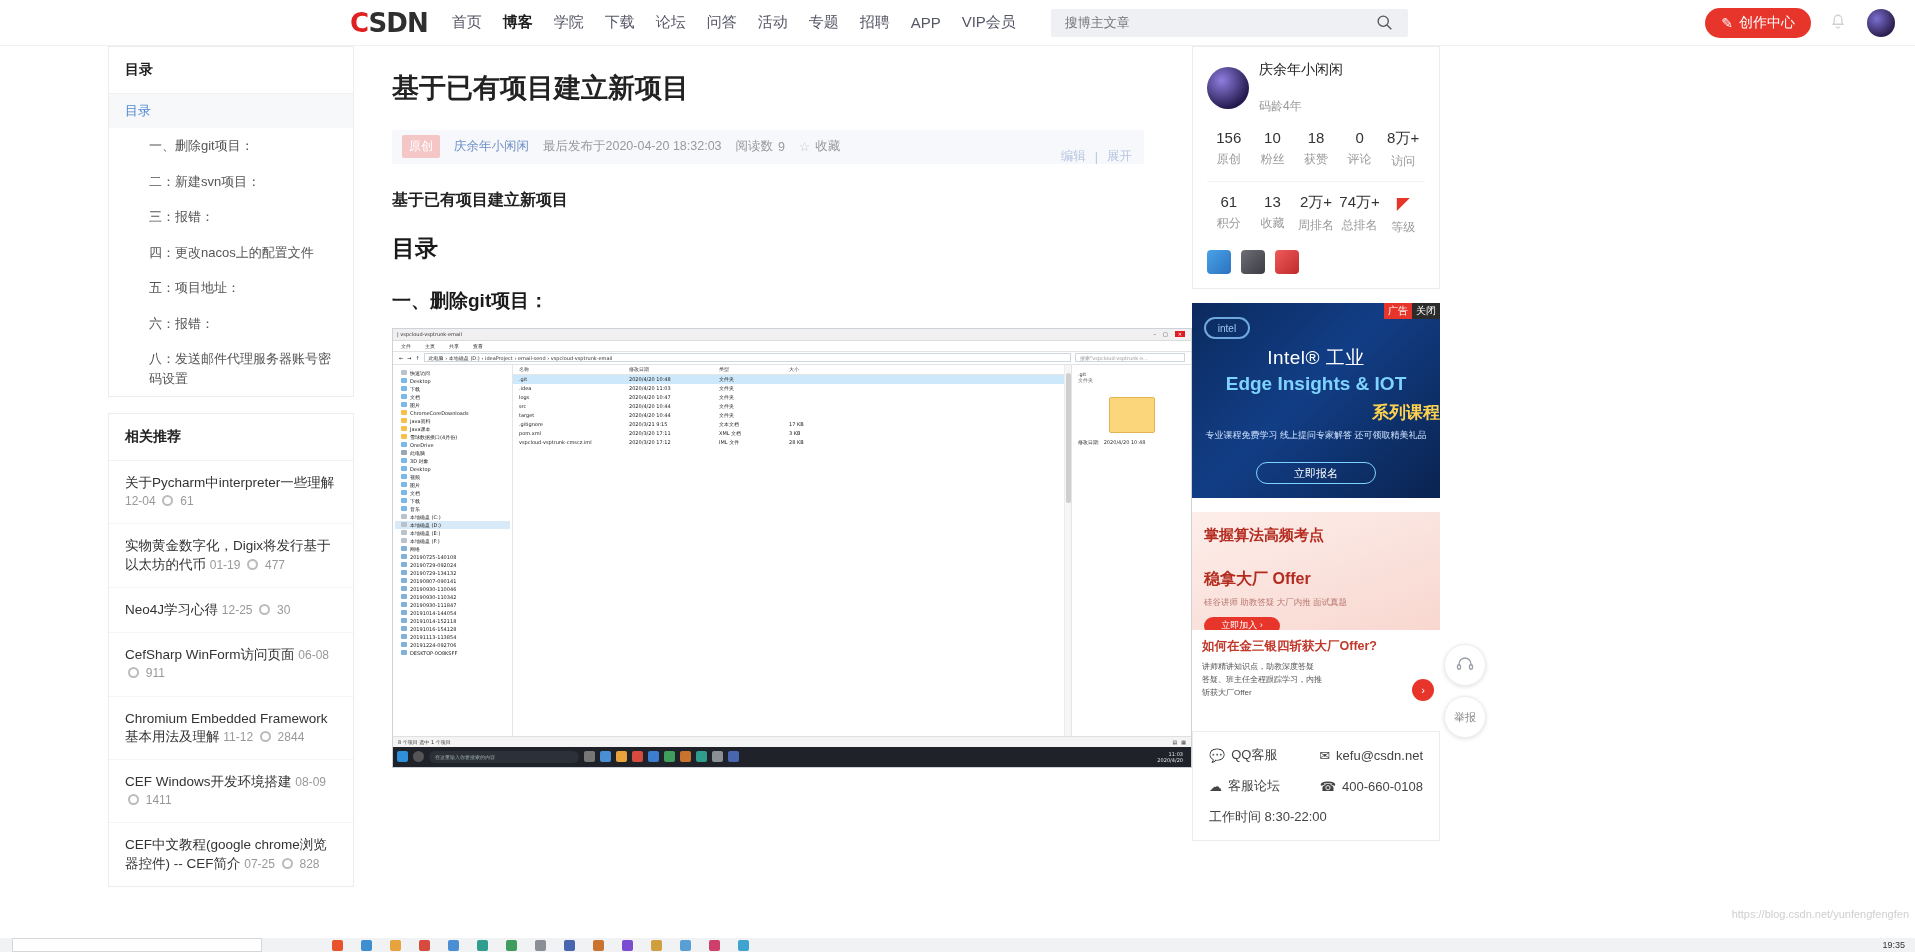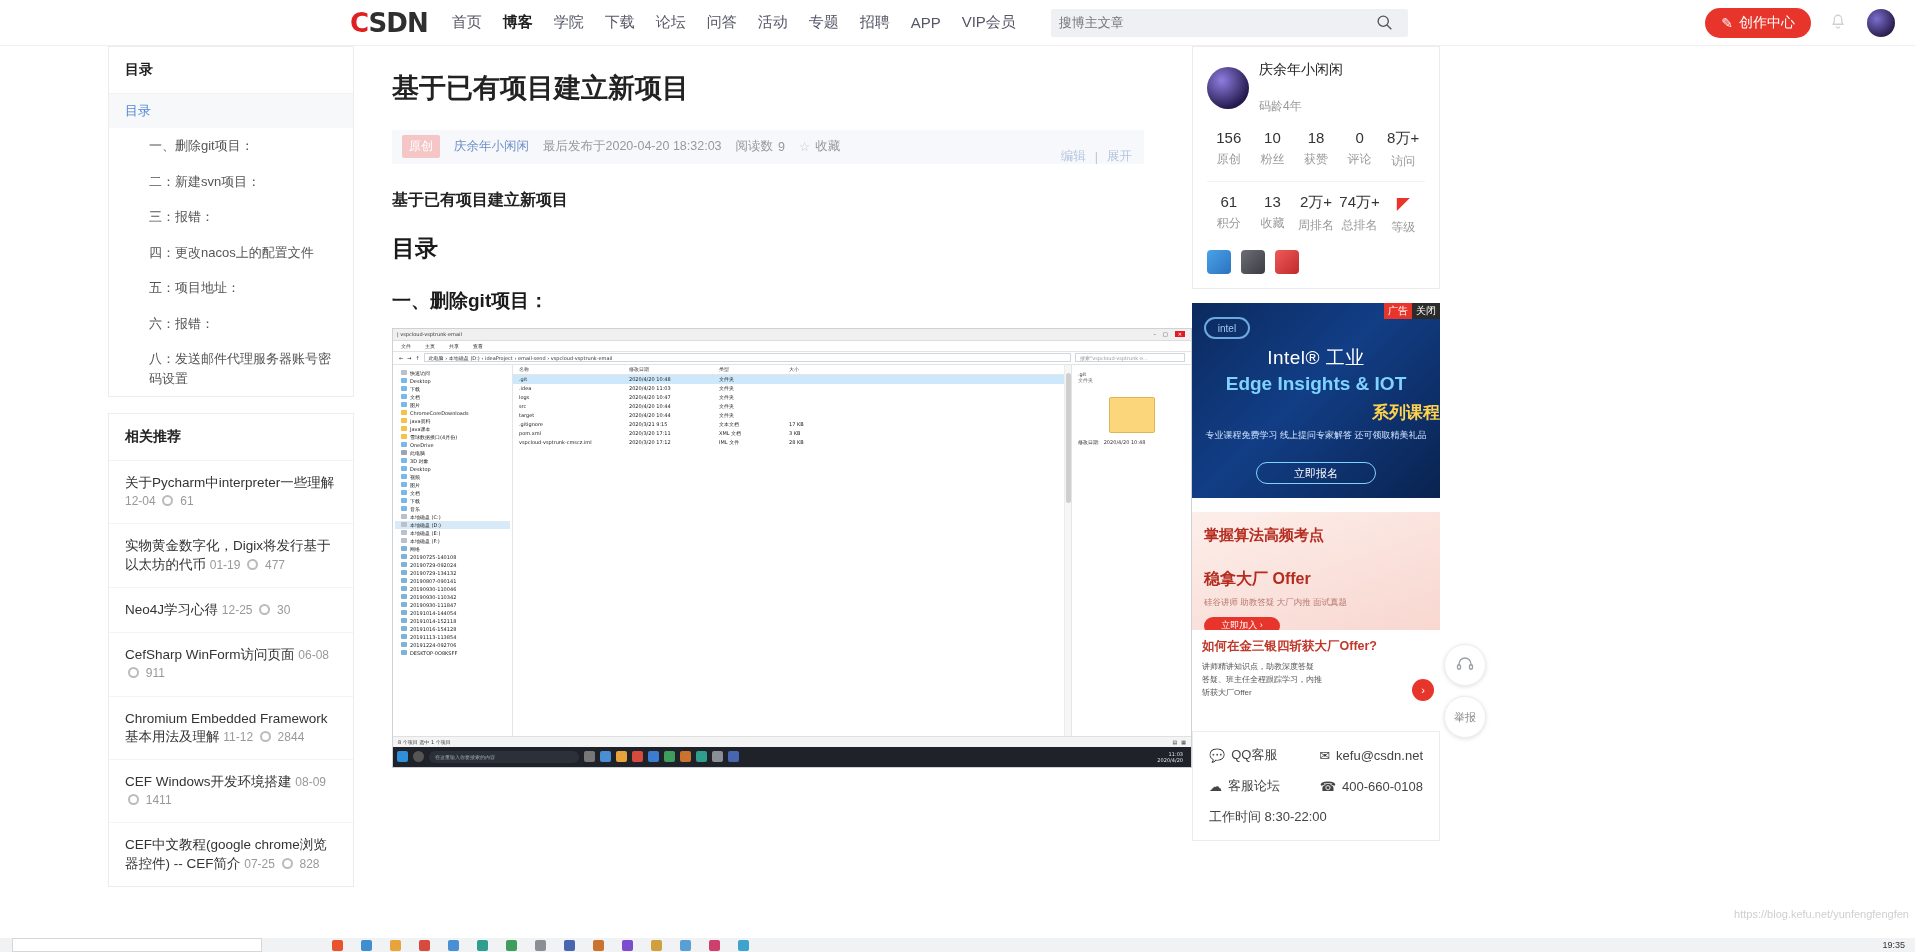--- a/index.html
+++ b/index.html
@@ -26,21 +26,21 @@
             display:flex; align-items:center; position:relative; }
   .logo { margin-left:350px; font-size:26px; font-weight:bold; letter-spacing:-1px;
           color:#2f2f2f; font-family:"DejaVu Sans",sans-serif; }
   .logo .c { color:#e02020; }
   .navlinks { display:flex; align-items:center; margin-left:24px; gap:21px; }
   .navlinks a { font-size:15px; color:#555666; text-decoration:none; white-space:nowrap; }
   .navlinks a.active { color:#222; font-weight:bold; }
   .searchbox { margin-left:35px; width:357px; height:28px; background:#eef0f4;
       border-radius:2px; display:flex; align-items:center; }
   .searchbox input { flex:1; border:0; background:transparent; outline:none;
-      font-size:13px; color:#be185d; padding-left:8px;
+      font-size:13px; color:#be185d; padding-left:14px;
       font-family:"Liberation Sans",sans-serif; }
   .searchbtn { width:46px; height:28px; display:flex; align-items:center;
       justify-content:center; cursor:pointer; }
   .right-tools { position:absolute; right:20px; display:flex; align-items:center; gap:18px; }
   .create-btn { background:#e8352b; color:#fff; font-size:14px; height:30px;
       border-radius:15px; padding:0 16px; display:flex; align-items:center; gap:6px;
       border:0; cursor:pointer; font-family:"Liberation Sans",sans-serif; }
   .bell { width:20px; height:20px; opacity:.45; }
   .avatar-top { width:28px;height:28px;border-radius:50%;
       background:radial-gradient(circle at 35% 35%,#7a6fd0,#2d2050 70%); }
@@ -818,21 +818,21 @@
             <rect x="2" y="13" width="4" height="6" rx="2"></rect>
           <rect x="18" y="13" width="4" height="6" rx="2"></rect>
           </svg>
       </span>
     </div>
     <div class="float-btn" style="left:1444px; top:650px;">
       <span>举报</span>
     </div>
   </div>
 
-  <div class="wm-url">https://blog.kefu.net/yunfengfengfen</div>
+  <div class="wm-url">https://blog.csdn.net/yunfengfengfen</div>
 </div>
 
 <div class="os-taskbar">
   <div class="os-start"></div>
   <div class="os-icons">
     <i style="background:#e8532b"></i>
     <i style="background:#3f8ed0"></i>
     <i style="background:#e8a33d"></i>
     <i style="background:#d64b3d"></i>
     <i style="background:#4a8fd4"></i>

